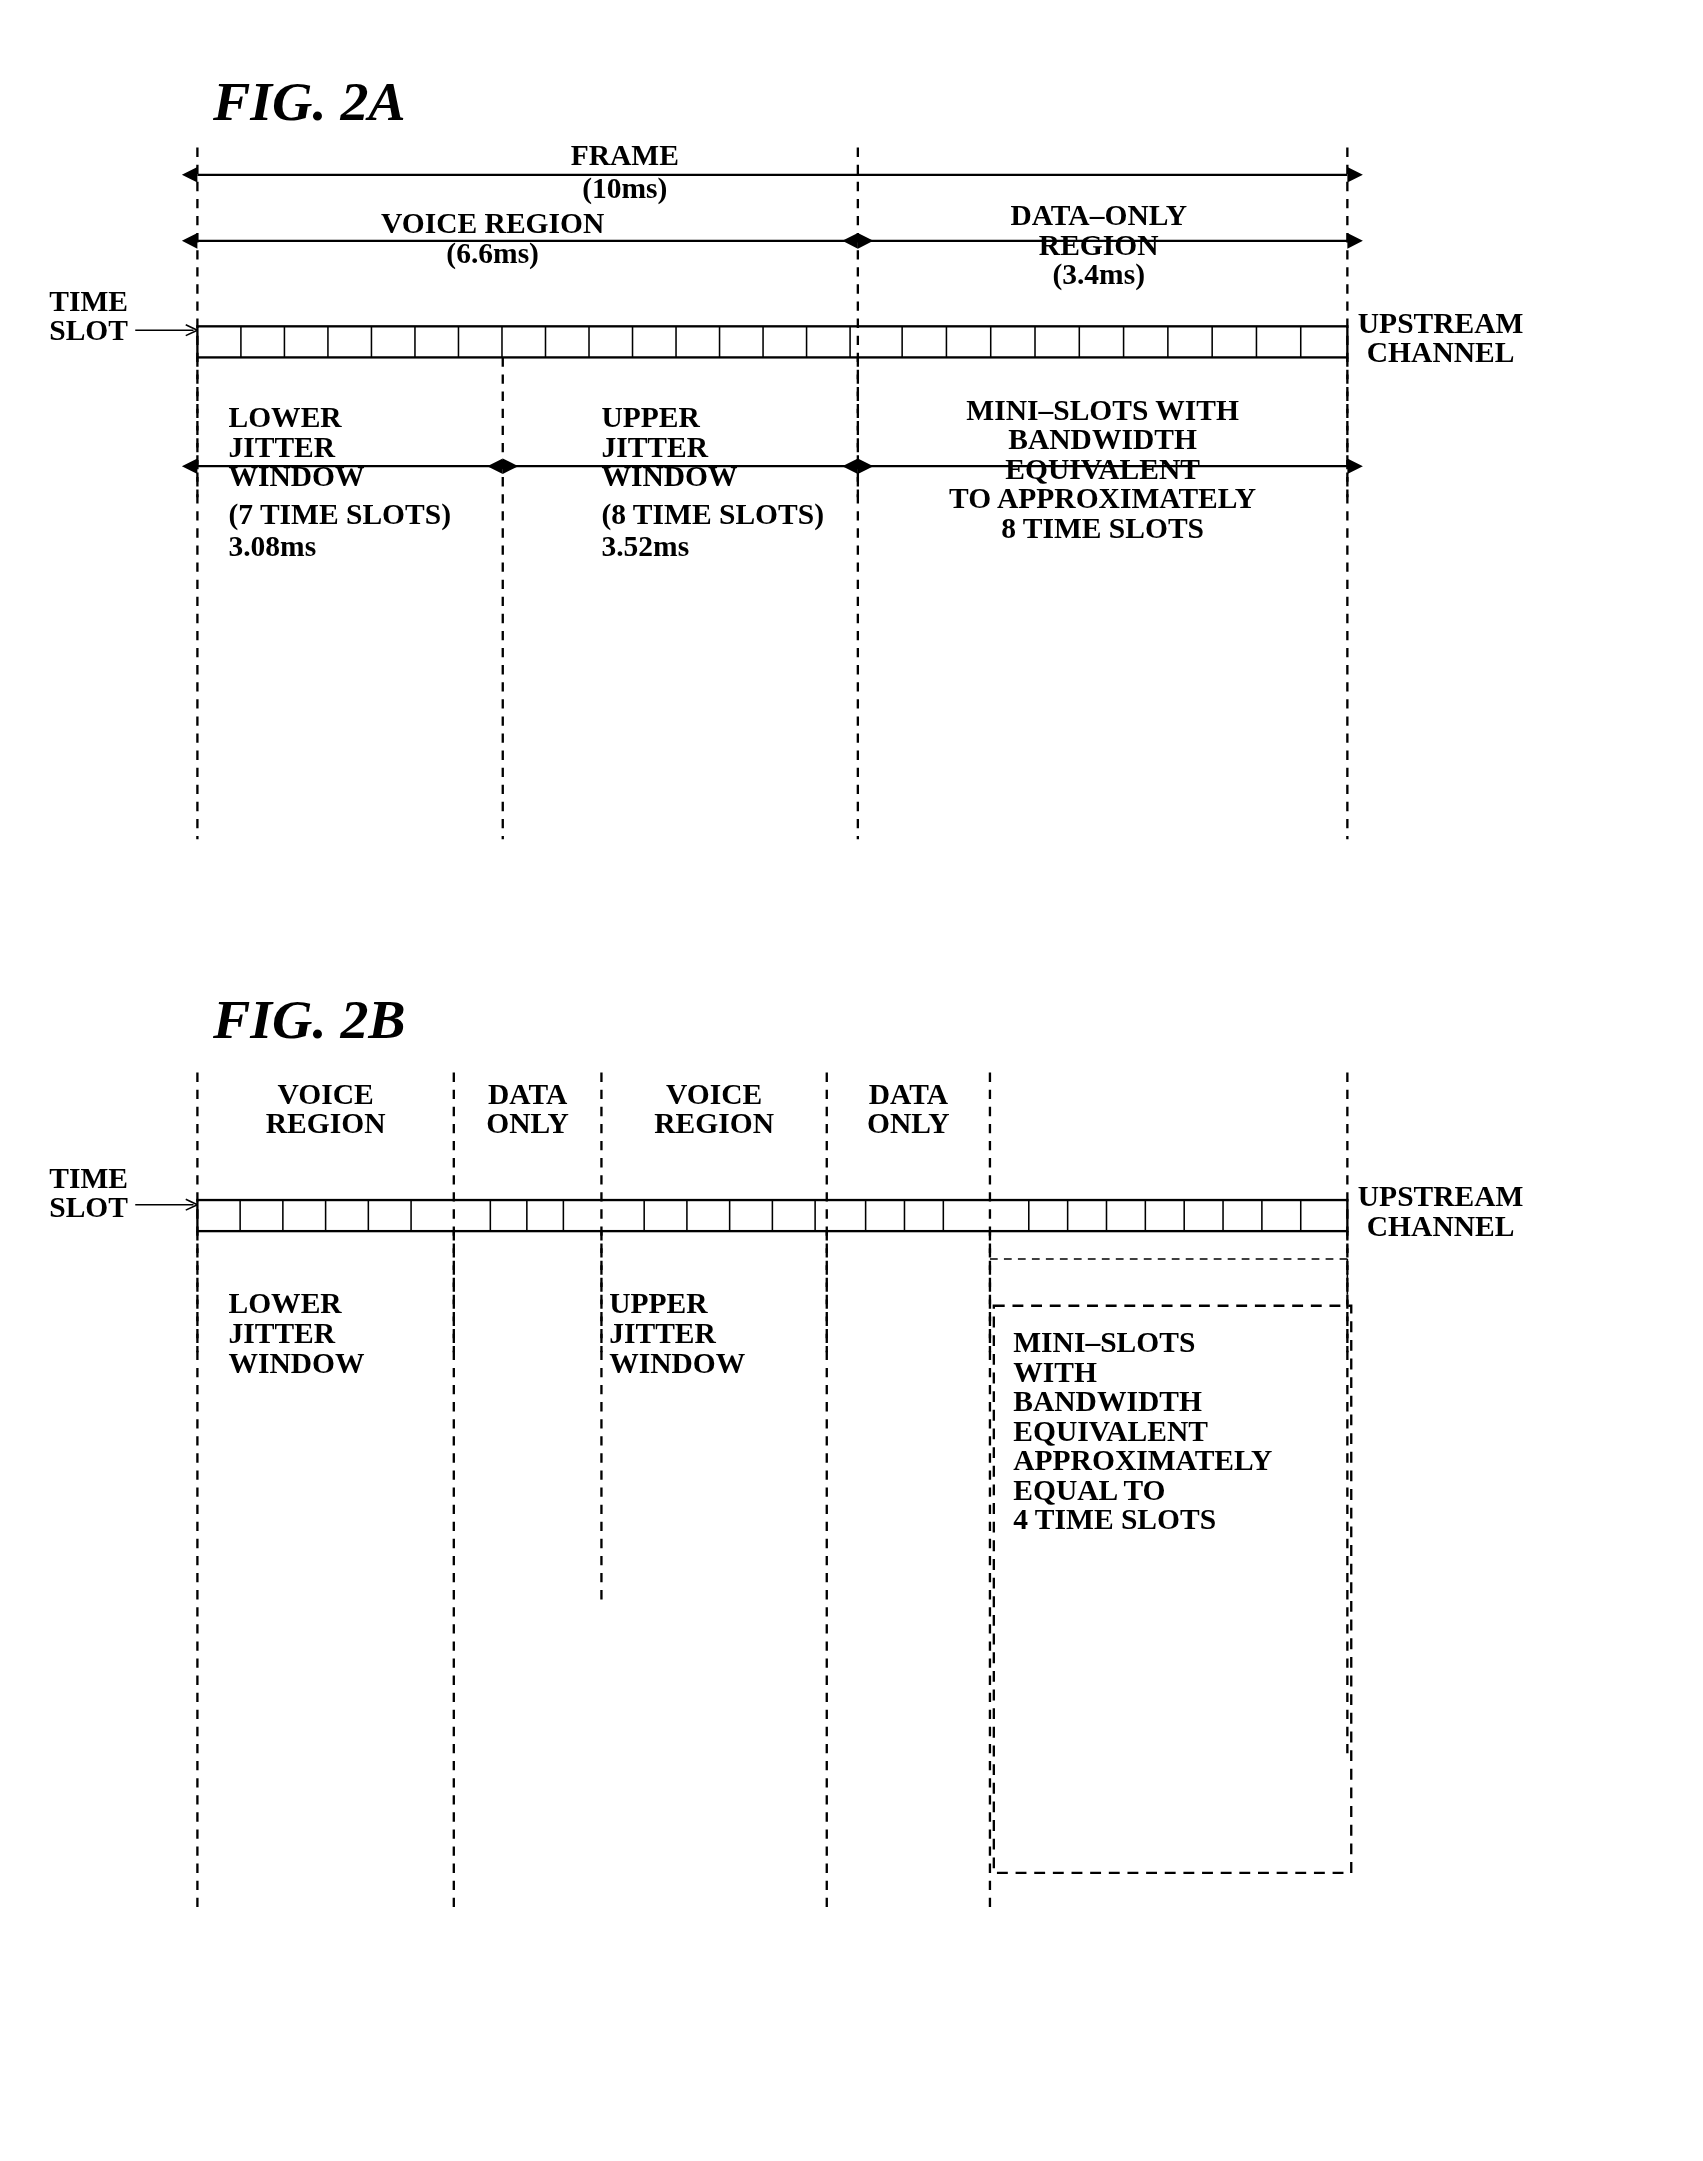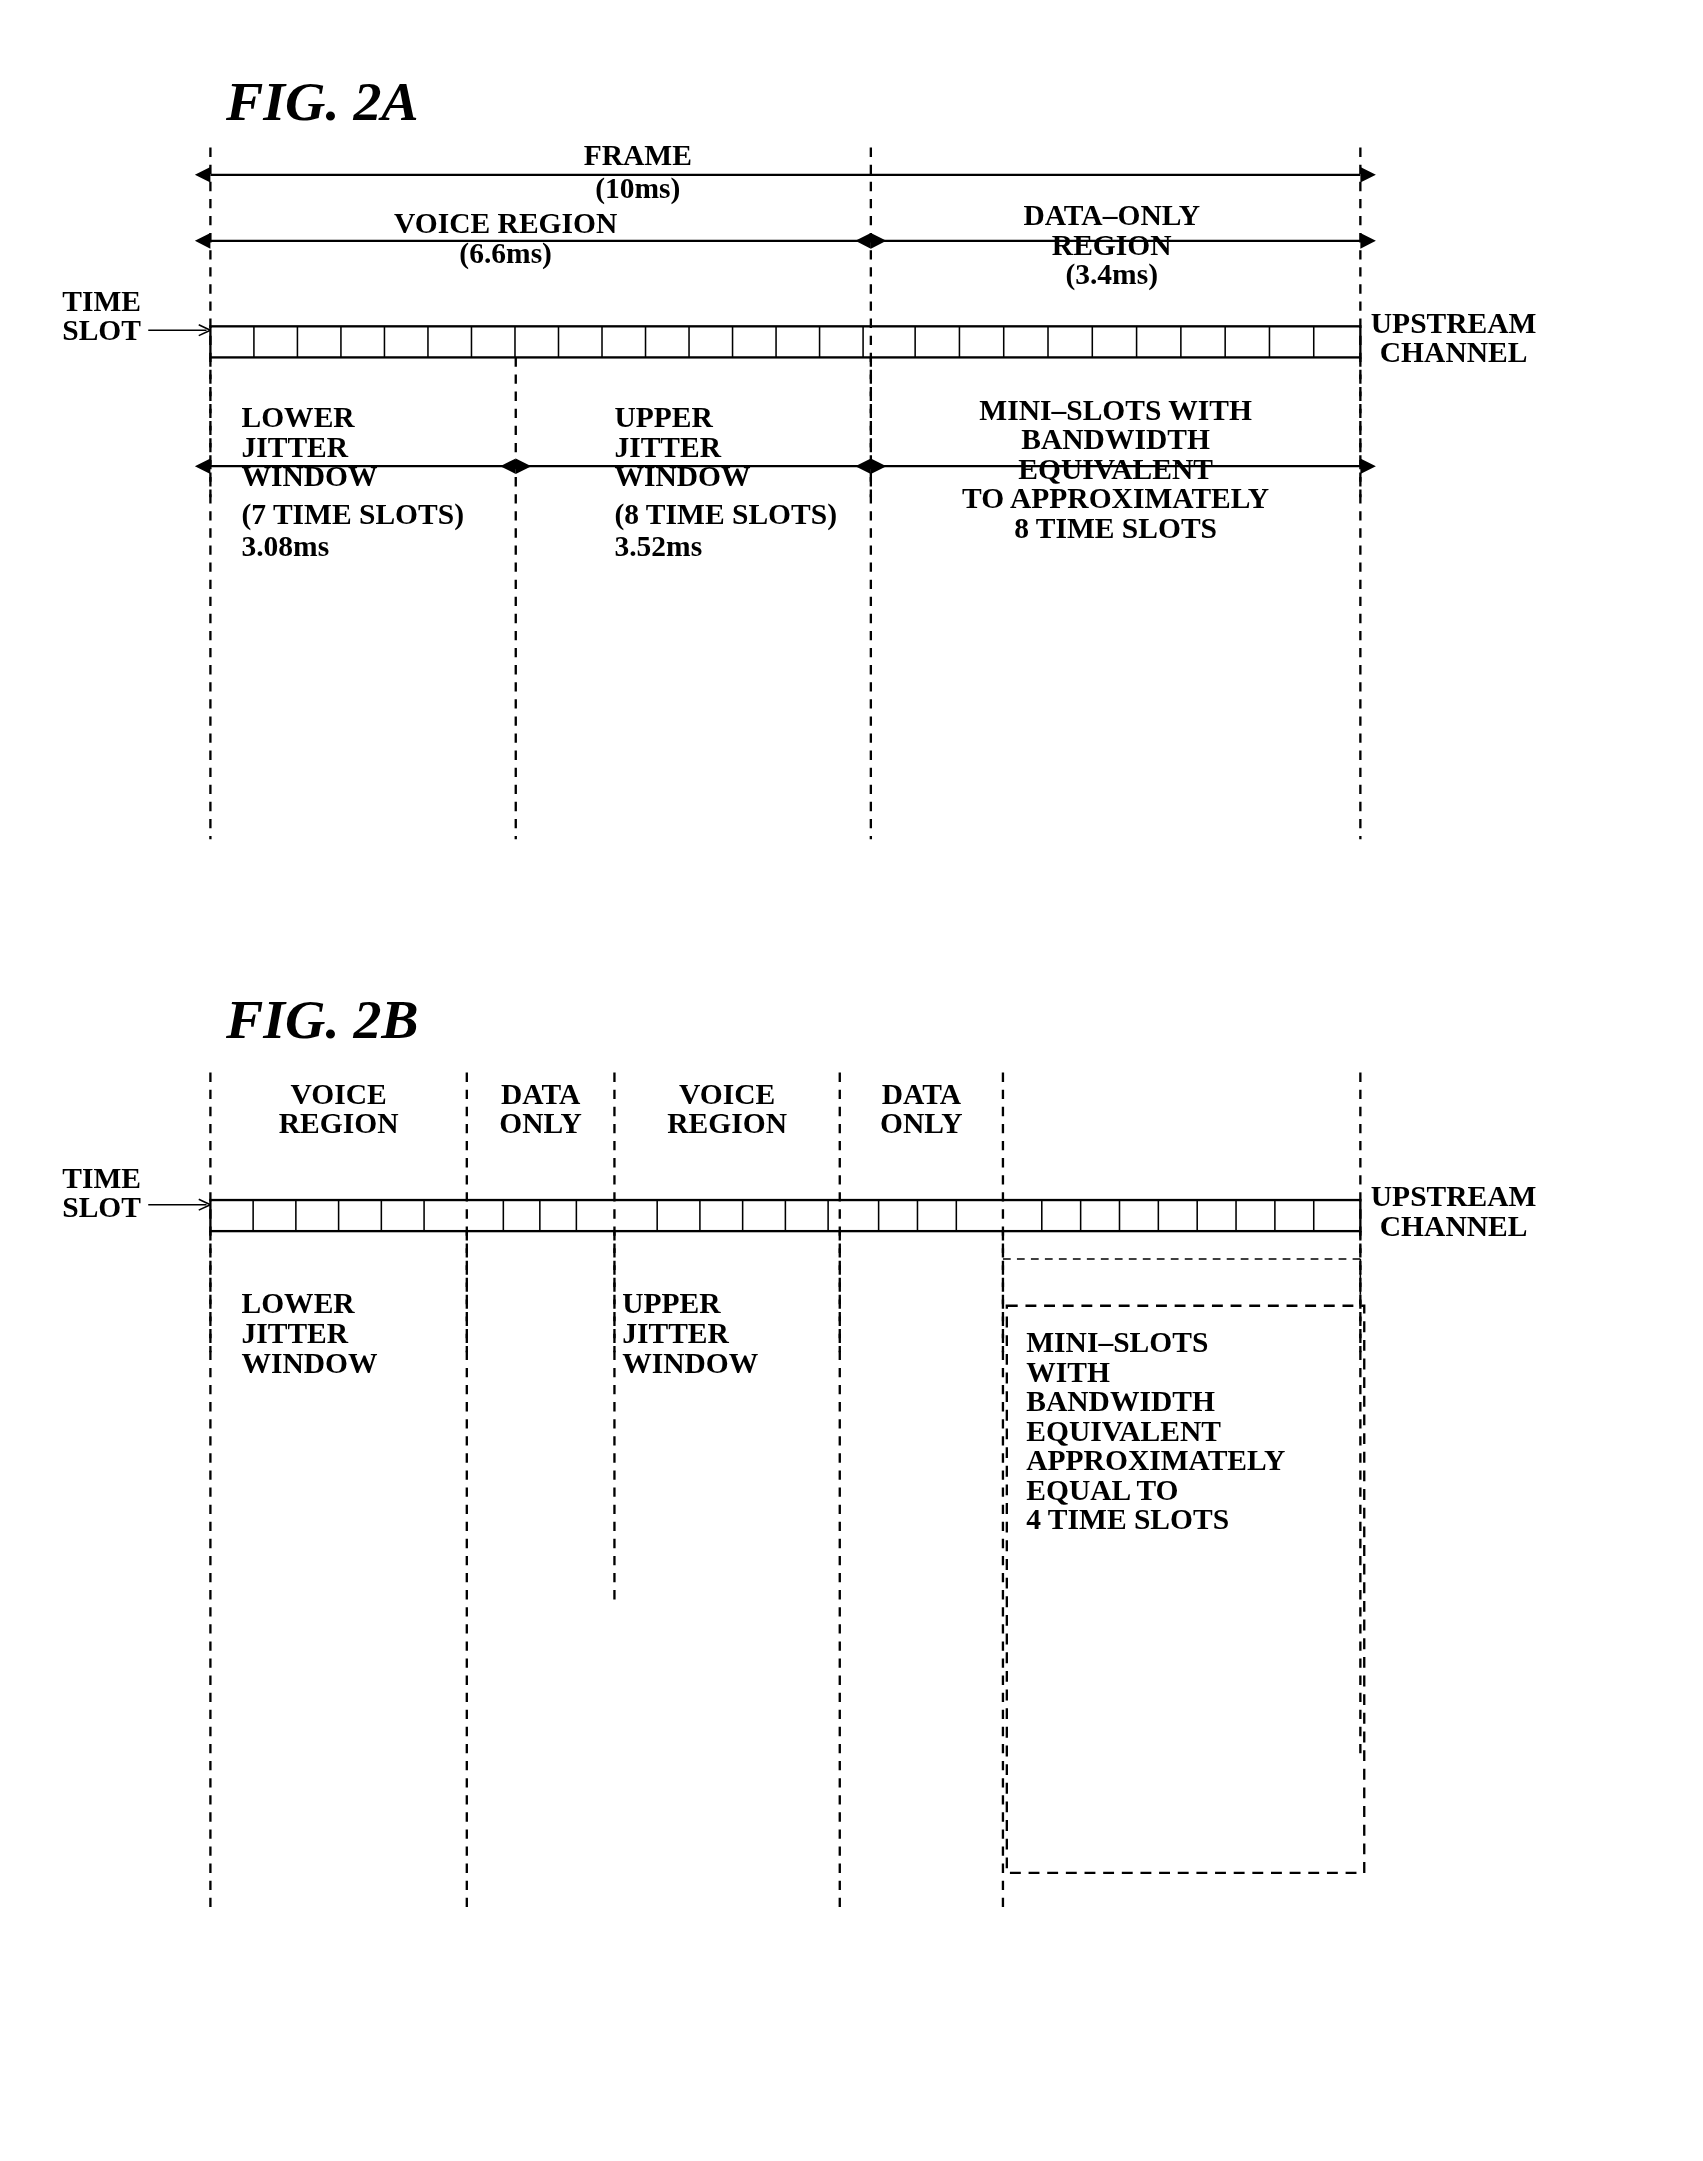--- a/index.html
+++ b/index.html
@@ -9,21 +9,21 @@
       width: 1704px;
       height: 2161px;
       position: relative;
       overflow: hidden;
     }
 
     .page {
       width: 1496px;
       height: 2161px;
       position: relative;
-      padding: 62px 55px;
+      padding: 62px 42px;
       text-decoration: underline;
     }
 
     
     .diagram-svg {
       display: block;
     }
 
     .label-text {
       font-family: 'Times New Roman', Times, serif;

